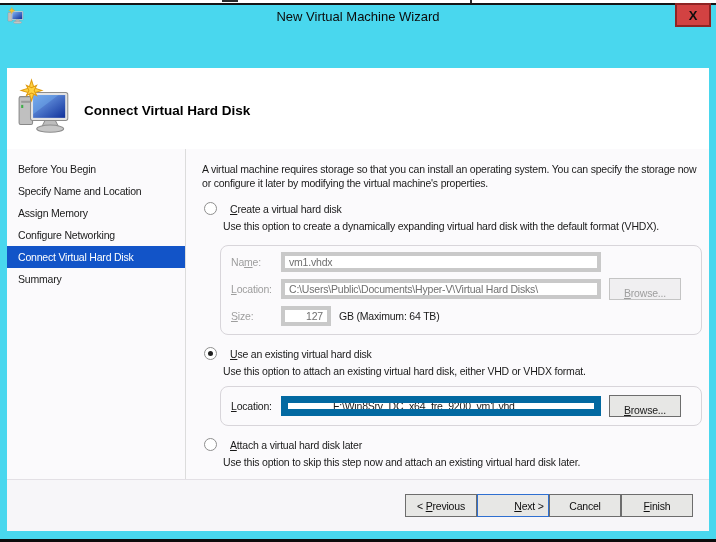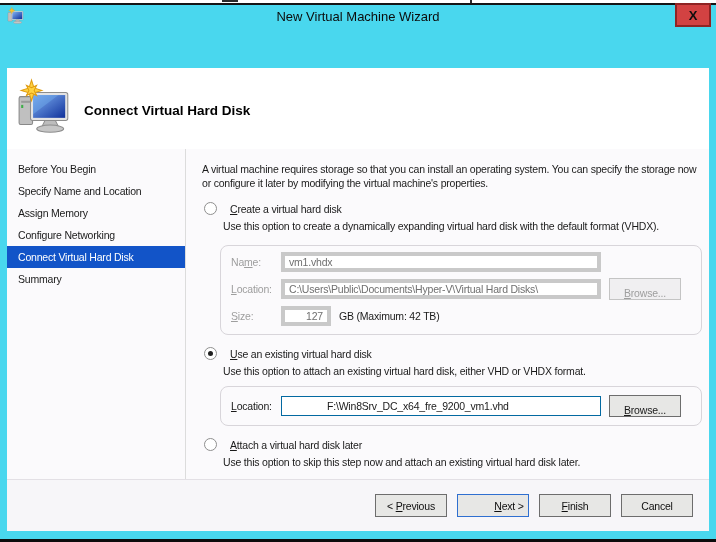--- a/index.html
+++ b/index.html
@@ -57,31 +57,31 @@
   .frow:last-child { margin-bottom:0; }
   .flabel { width:50px; flex:0 0 50px; }
   .dis-label { color:#9e9e9e; }
   input.txt {
     height:20px; border:4px solid #14532d; background:#fff; padding:0 4px;
     font-family:inherit; font-size:inherit; letter-spacing:inherit; color:#1a1a1a;
   }
   input.txt:disabled { color:#6f6f6f; border-color:#c9c9c9; background:#fff; }
   .w-main { width:320px; }
   .w-size { width:50px; text-align:right; }
-  input.txt.focus { border:1px solid #0369a1;padding-left:45px; }
+  input.txt.focus { border:7px solid #0369a1;padding-left:45px; }
   .suffix { margin-left:8px; white-space:nowrap; }
   .browse {
     margin-left:8px; width:72px; height:22px; display:flex; align-items:flex-end; justify-content:center;
     background:#e7e7e5; border:1px solid #6d6d6d; cursor:pointer; font-family:inherit; font-size:inherit; letter-spacing:inherit;
   }
   .browse.disabled { background:#f0eff1; border-color:#c4c4c4; color:#9e9e9e; cursor:default; }
 
   .footer {
     flex:0 0 52px; border-top:1px solid #e3e0e5; background:#f7f6f9;
-    display:flex; align-items:center; justify-content:flex-end; gap:10px; padding-right:16px;
+    display:flex; align-items:center; justify-content:flex-end; padding-right:16px;
   }
   .btn {
     width:72px; height:23px; display:flex; align-items:center; justify-content:center;
     background:#e7e7e5; border:1px solid #6d6d6d; cursor:pointer; white-space:nowrap;
     font-family:inherit; font-size:inherit; letter-spacing:inherit; color:#0f0f0f;
   }
   .btn.default { border:1px solid #2f6fd0;padding-left:32px; }
   .ul { text-decoration:underline; }
 </style>
 </head>
@@ -180,21 +180,21 @@
             <div class="frow">
               <span class="flabel dis-label"><span class="ul">L</span><span>ocation:</span></span>
               <input class="txt w-main" disabled="" value="C:\Users\Public\Documents\Hyper-V\Virtual Hard Disks\" style="">
               <span class="browse disabled">
                   <span><span class="ul">B</span><span>rowse...</span></span>
                 </span>
             </div>
             <div class="frow">
               <span class="flabel dis-label"><span class="ul">S</span><span>ize:</span></span>
               <input class="txt w-size" disabled="" value="127" style="">
-              <span class="suffix">GB (Maximum: 42 TB)</span>
+              <span class="suffix">GB (Maximum: 64 TB)</span>
             </div>
           </div>
 
           <div class="opt-row">
             <span class="radio checked"></span>
             <span class="opt-label"><span class="ul">U</span><span>se an existing virtual hard disk</span></span>
           </div>
           <div class="opt-desc">Use this option to attach an existing virtual hard disk, either VHD or VHDX format.</div>
 
           <div class="groupbox single">
@@ -217,22 +217,22 @@
       </div>
 
       <div class="footer">
         <button class="btn">
             <span><span>&lt; </span><span class="ul">P</span><span>revious</span></span>
           </button>
         <button class="btn default">
             <span><span></span><span class="ul">N</span><span>ext &gt;</span></span>
           </button>
         <button class="btn">
+            <span><span>Cancel</span><span class="ul"></span><span></span></span>
+          </button>
+        <button class="btn">
             <span><span></span><span class="ul">F</span><span>inish</span></span>
-          </button>
-        <button class="btn">
-            <span><span>Cancel</span><span class="ul"></span><span></span></span>
           </button>
       </div>
 
     </div>
   </div>
 </div>
 
 </body></html>

